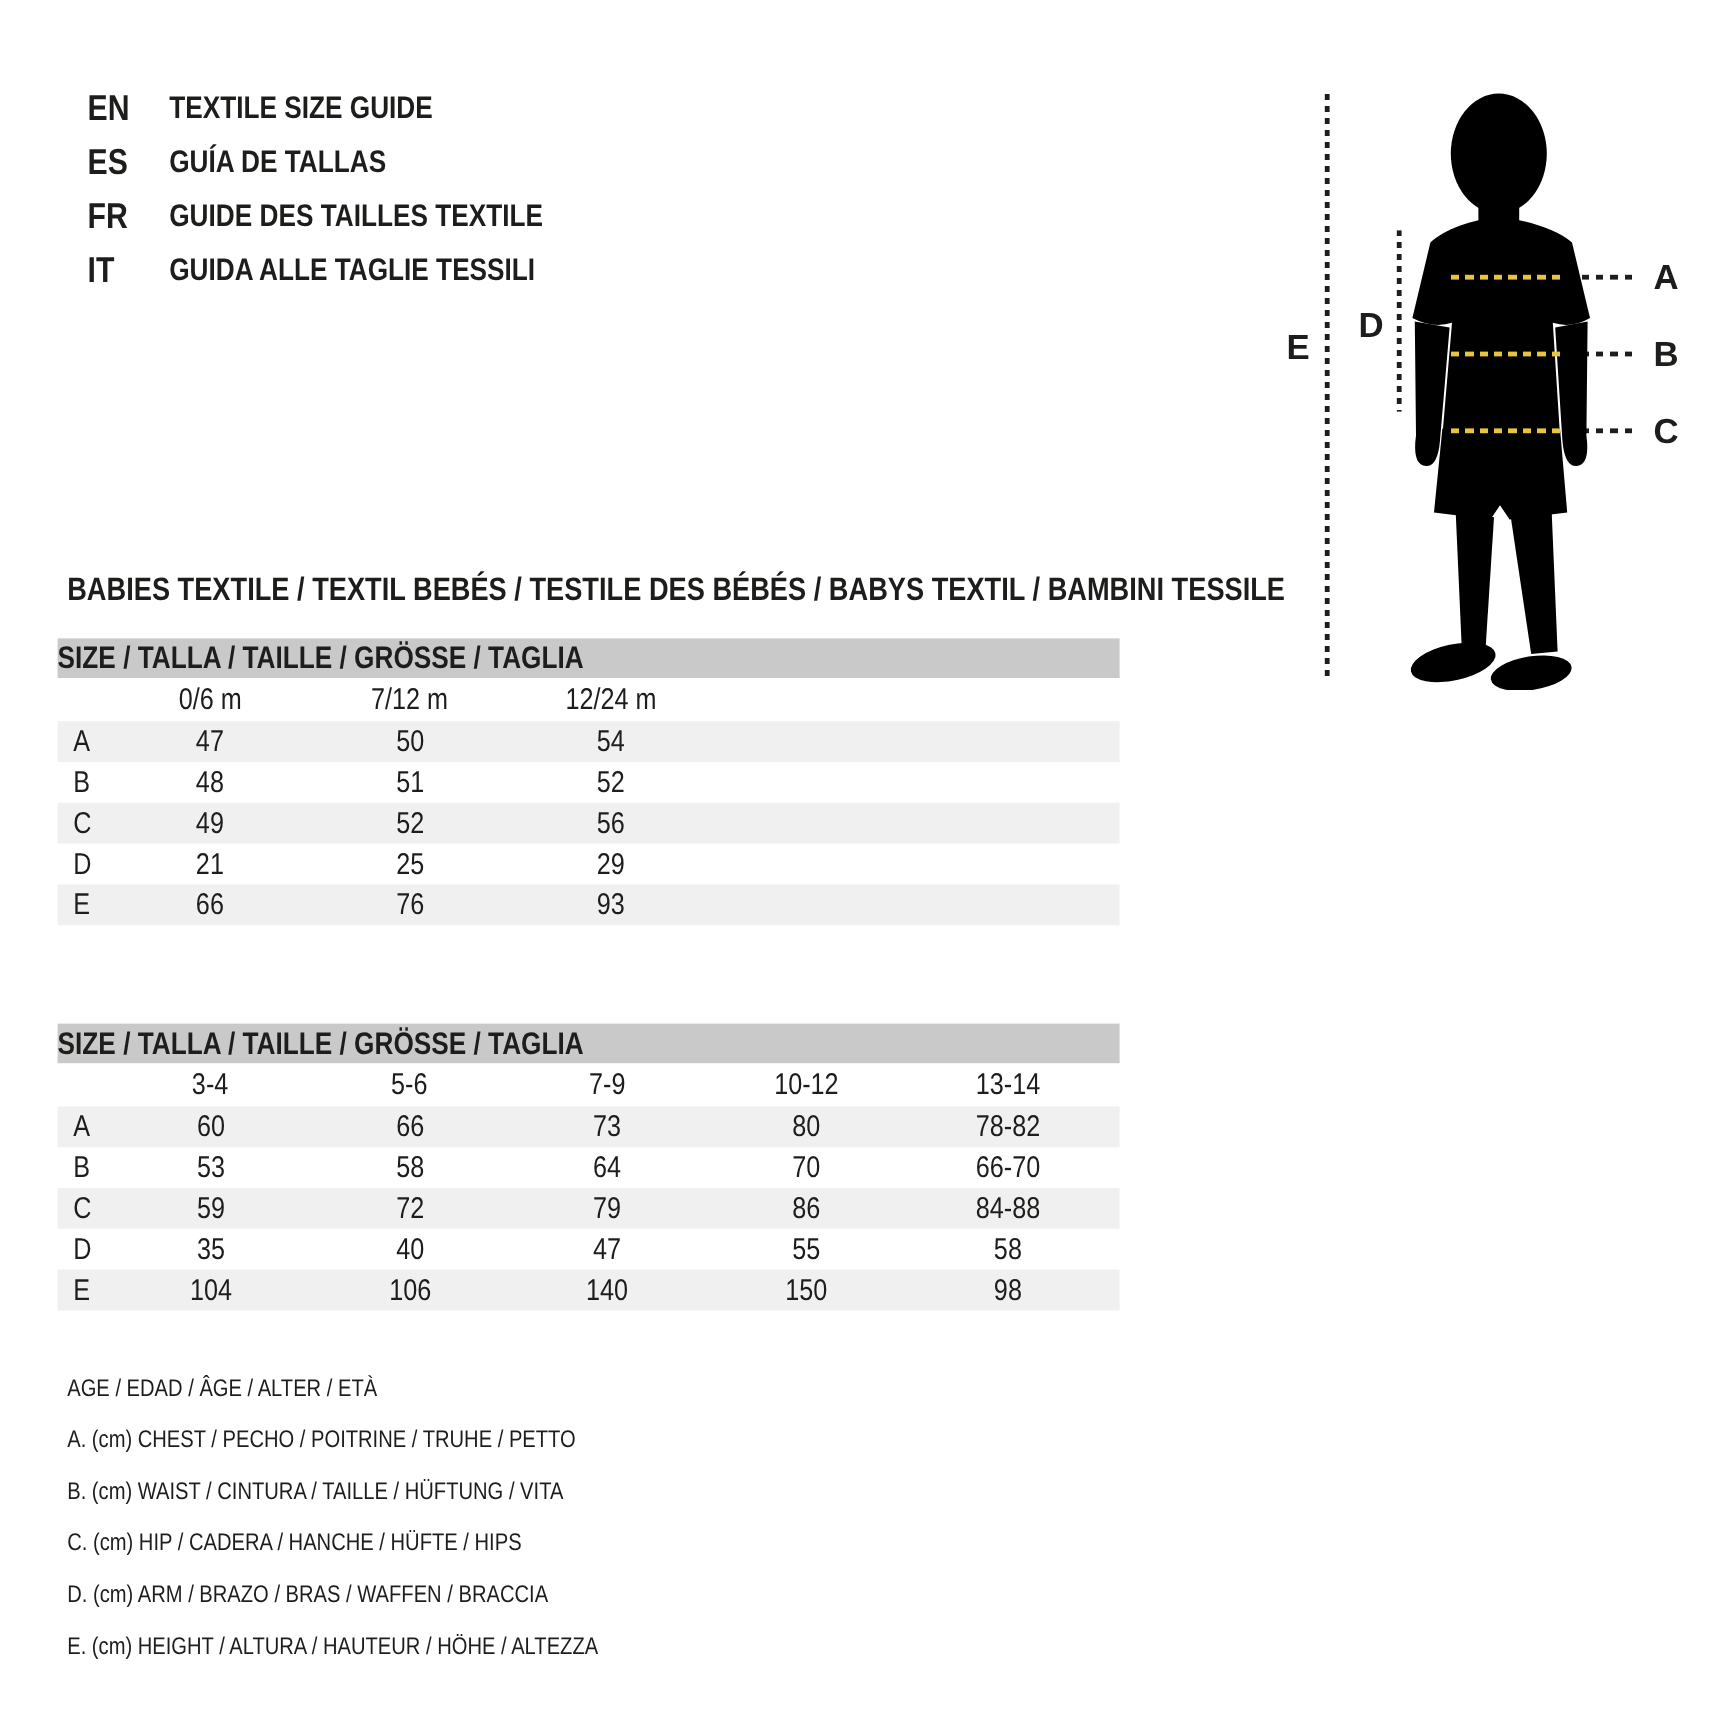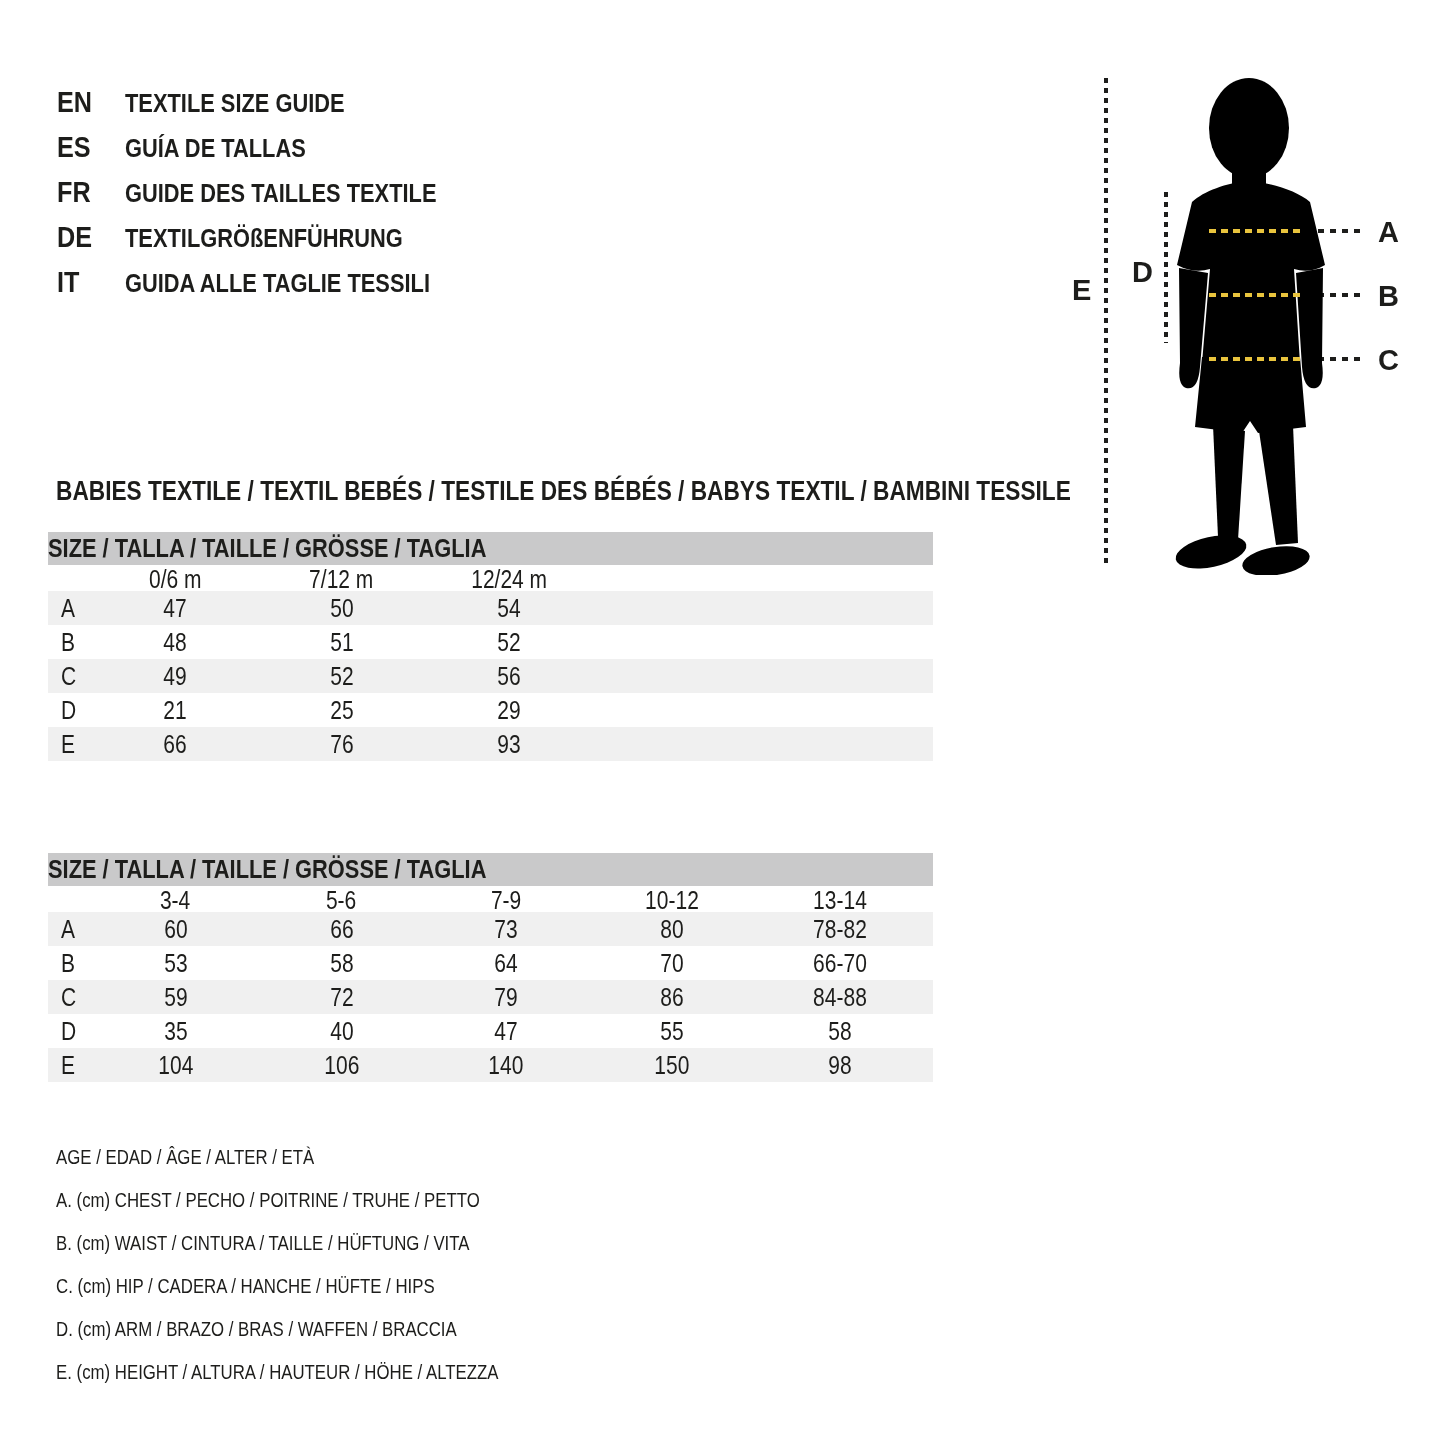--- a/index.html
+++ b/index.html
@@ -6,21 +6,21 @@
   .canvas{
     position:relative;width:1445px;height:1445px;background:#ffffff;
     font-family:"Liberation Sans",sans-serif;color:#1d1d1b;overflow:hidden;
   }
   
   .cx{display:inline-block;transform:scaleX(.84);transform-origin:0 50%;white-space:nowrap;}
   .cxc{display:inline-block;transform:scaleX(.84);transform-origin:50% 50%;white-space:nowrap;}
 
   
   .langs{position:absolute;left:57px;top:74px;}
-  .lang-row{display:flex;align-items:flex-end;height:45px;}
+  .lang-row{display:flex;align-items:flex-start;height:45px;margin-left:16px;}
   .lang-code{width:68px;font-weight:700;font-size:30px;}
   .lang-title{font-weight:700;font-size:26px;}
 
   
   .vline{position:absolute;width:4px;background-image:repeating-linear-gradient(to bottom,#1d1d1b 0 5px,transparent 5px 10px);}
   .vline.e{left:1104px;top:78px;height:487px;}
   .vline.d{left:1164px;top:192px;height:151px;}
   .hdash{position:absolute;height:4px;}
   .hdash.yellow{left:1209px;width:94px;background-image:repeating-linear-gradient(to right,#e9c43d 0 7px,transparent 7px 12px);z-index:3;}
   .hdash.black{left:1306px;width:56px;background-image:repeating-linear-gradient(to right,#1d1d1b 0 6px,transparent 6px 12px);}
@@ -41,21 +41,21 @@
   .sec-title.children{top:803px;}
 
   
   .table{position:absolute;left:48px;width:885px;}
   .table.babies-t{top:532px;}
   .table.children-t{top:853px;}
   .size-bar{height:33px;background:#c9c9ca;display:flex;align-items:center;padding-left:0;font-weight:700;font-size:26px;box-sizing:border-box;}
   .grid{display:grid;align-items:center;}
   .grid.b{grid-template-columns:44px 166px 167px 168px 1fr;}
   .grid.c{grid-template-columns:44px 167px 165px 164px 168px 168px 1fr;}
-  .cols-row{height:26px;text-decoration:underline;}
+  .cols-row{height:36px;text-decoration:underline;}
   .t-row{height:34px;}
   .t-row.stripe{background:#f0f0f0;}
   .cell{text-align:center;font-size:25px;font-weight:400;}
   .cell.lbl{text-align:left;padding-left:13px;}
 
   
   .legend{position:absolute;left:56px;top:1136px;}
   .legend-line{height:43px;display:flex;align-items:center;font-size:20px;font-weight:400;}
 </style>
 </head>
@@ -68,24 +68,20 @@
       <span class="lang-code"><span class="cx">EN</span></span>
       <span class="lang-title"><span class="cx">TEXTILE SIZE GUIDE</span></span>
     </div>
     <div class="lang-row">
       <span class="lang-code"><span class="cx">ES</span></span>
       <span class="lang-title"><span class="cx">GUÍA DE TALLAS</span></span>
     </div>
     <div class="lang-row">
       <span class="lang-code"><span class="cx">FR</span></span>
       <span class="lang-title"><span class="cx">GUIDE DES TAILLES TEXTILE</span></span>
-    </div>
-    <div class="lang-row">
-      <span class="lang-code"><span class="cx">DE</span></span>
-      <span class="lang-title"><span class="cx">TEXTILGRÖßENFÜHRUNG</span></span>
     </div>
     <div class="lang-row">
       <span class="lang-code"><span class="cx">IT</span></span>
       <span class="lang-title"><span class="cx">GUIDA ALLE TAGLIE TESSILI</span></span>
     </div>
   </div>
 
   <div class="vline e"></div>
   <div class="vline d"></div>
 

